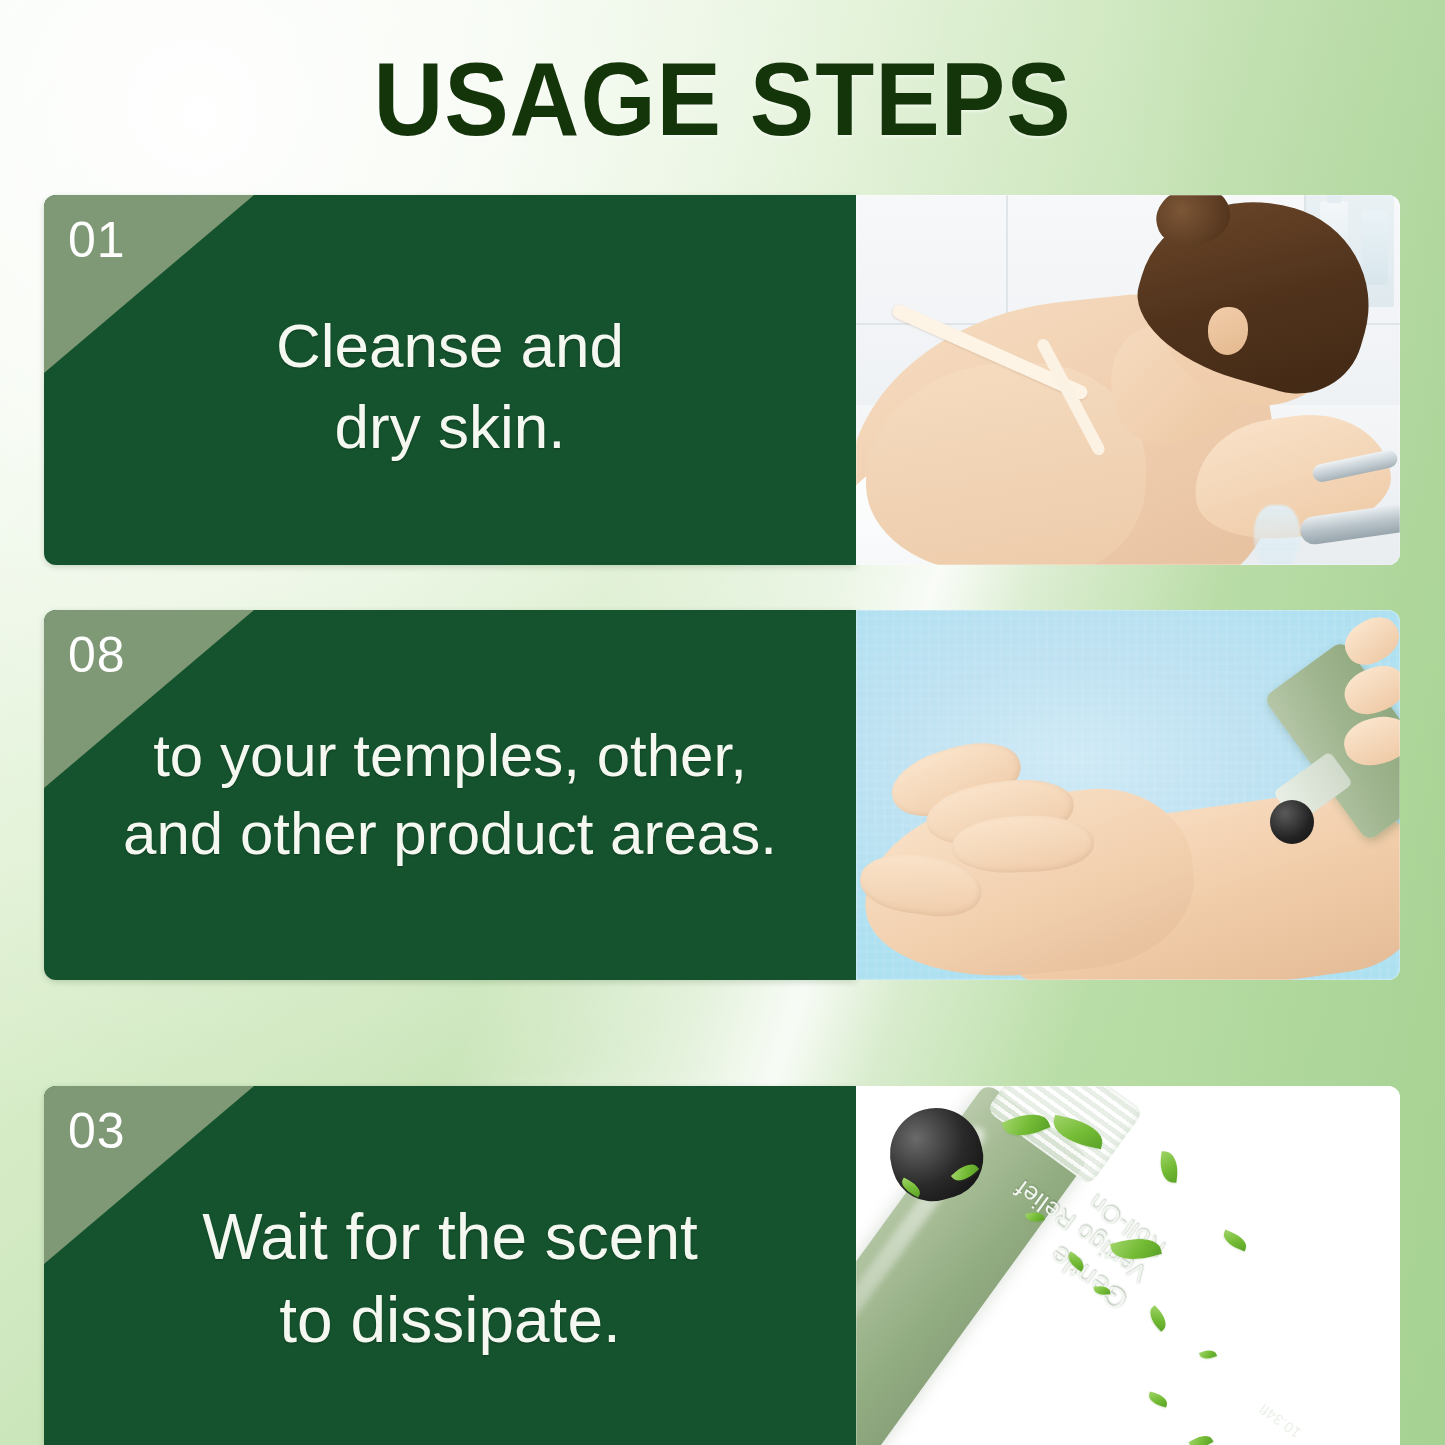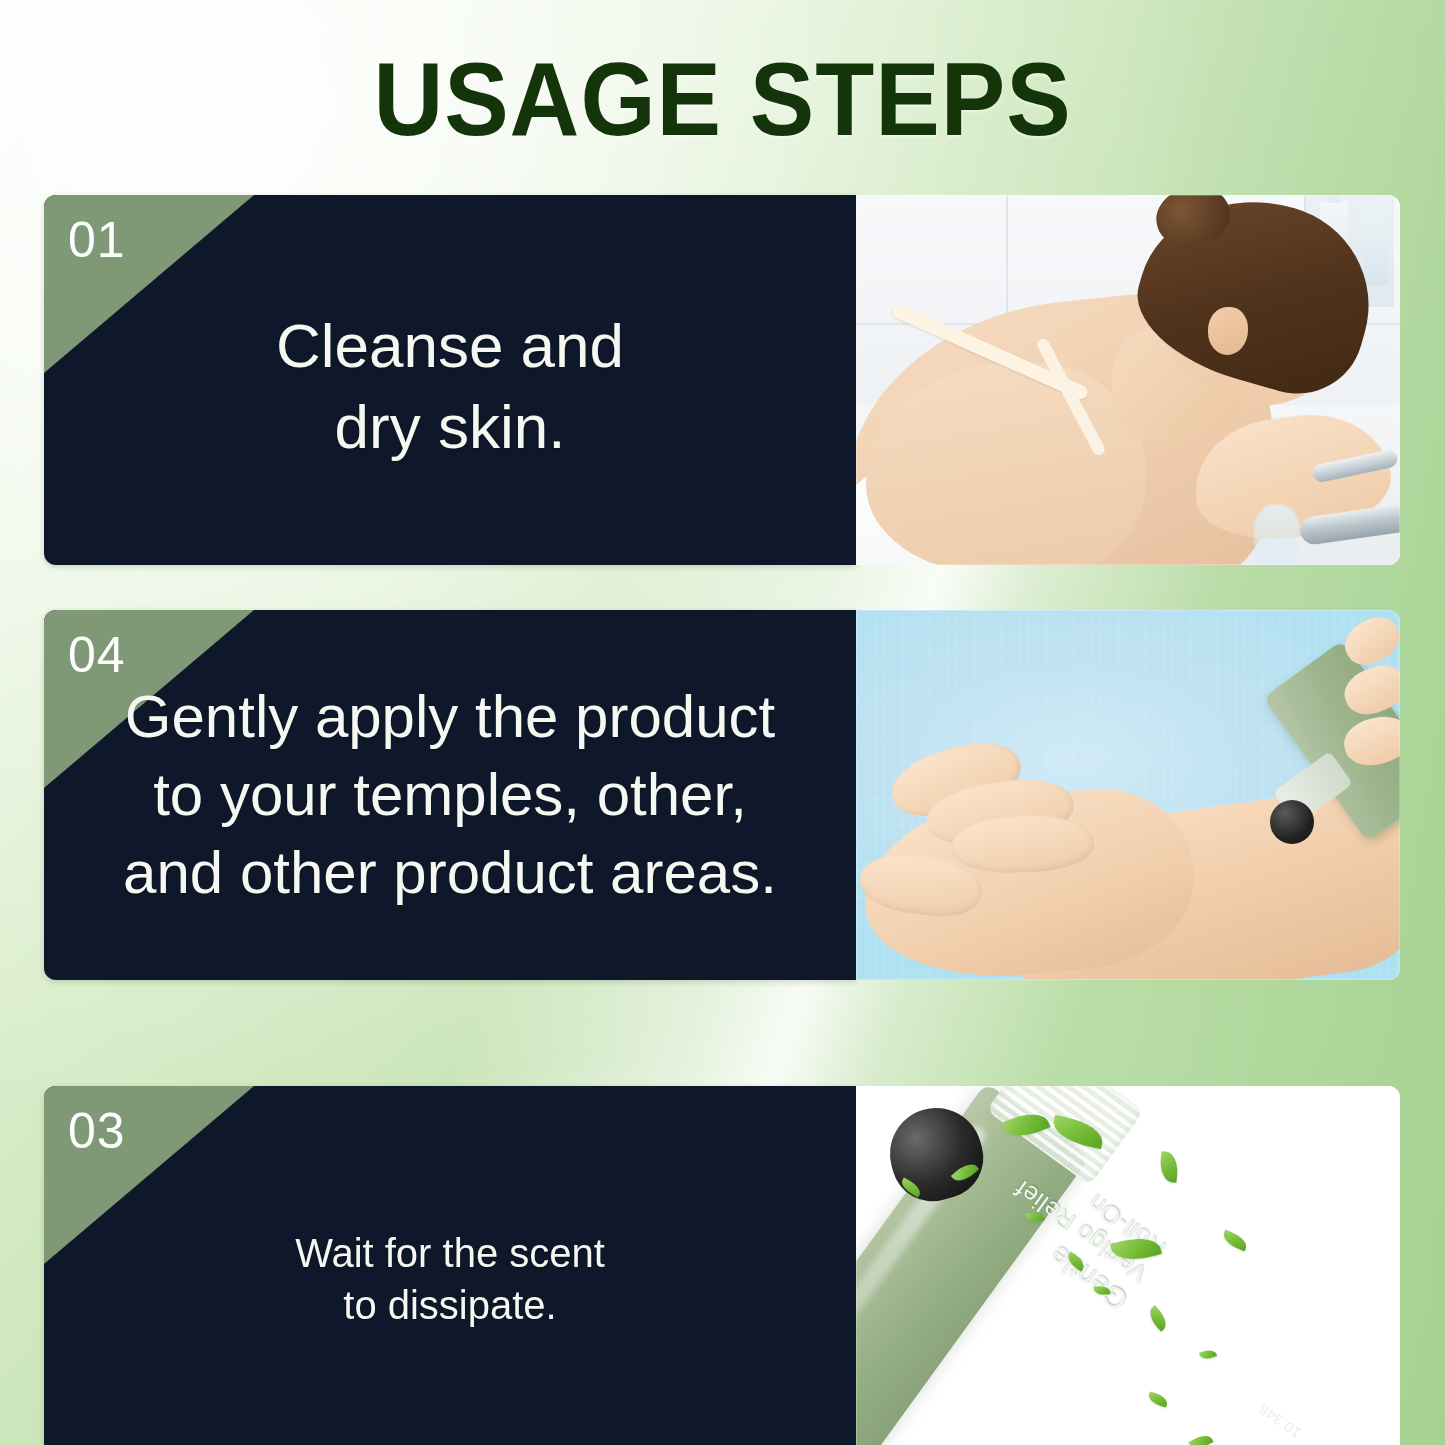--- a/index.html
+++ b/index.html
@@ -95,21 +95,21 @@
     display: flex;
     align-items: stretch;
   }
   #row-0 { top: 195px; }
   #row-1 { top: 610px; }
   #row-2 { top: 1086px; justify-content: center; }
 
   .step-card {
     position: relative;
     width: 812px;
-    background: #0f172a;
+    background: #14532d;
     border-radius: 12px 0 0 12px;
     overflow: hidden;
     display: flex;
     align-items: center;
     justify-content: center;
     box-shadow: 0 2px 6px rgba(20,60,10,0.18);
   }
 
   
   .corner-wedge {
@@ -145,21 +145,21 @@
     color: #f4f8f1;
     font-family: "Liberation Sans", sans-serif;
     font-weight: 400;
     line-height: 1.30;
     text-shadow: 0 1px 2px rgba(0,0,0,0.28);
   }
   .step-text .line { display: block; white-space: nowrap; }
 
   #row-0 .step-text { font-size: 62px; margin-top: 14px; }
   #row-1 .step-text { font-size: 60px; }
-  #row-2 .step-text { font-size: 40px; margin-top: 16px; }
+  #row-2 .step-text { font-size: 64px; margin-top: 16px; }
 
   
   .step-photo {
     position: relative;
     width: 544px;
     border-radius: 0 12px 12px 0;
     overflow: hidden;
     background: #ffffff;
   }
 
@@ -469,23 +469,22 @@
       <div class="ph1-faucet2"></div>
       <div class="ph1-faucet"></div>
       <div class="edge-fade"></div>
     </div>
   </div>
 
   <div class="step-row" id="row-1">
 
     <div class="step-card">
       <div class="corner-wedge"></div>
-      <div class="step-number">04</div>
+      <div class="step-number">08</div>
       <div class="step-text">
-        <span class="line">Gently apply the product</span>
         <span class="line">to your temples, other,</span>
         <span class="line">and other product areas.</span>
       </div>
     </div>
 
     <div class="step-photo">
       <div class="ph2-bg"></div>
       <div class="ph2-texture"></div>
       <div class="ph2-forearm"></div>
       <div class="ph2-palm"></div>

